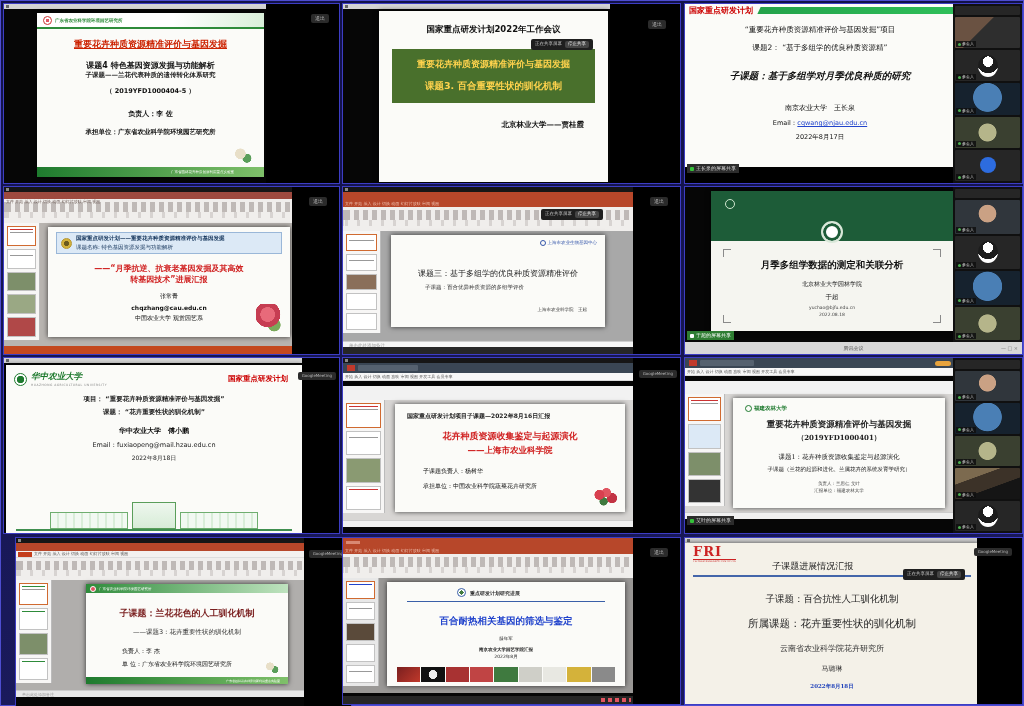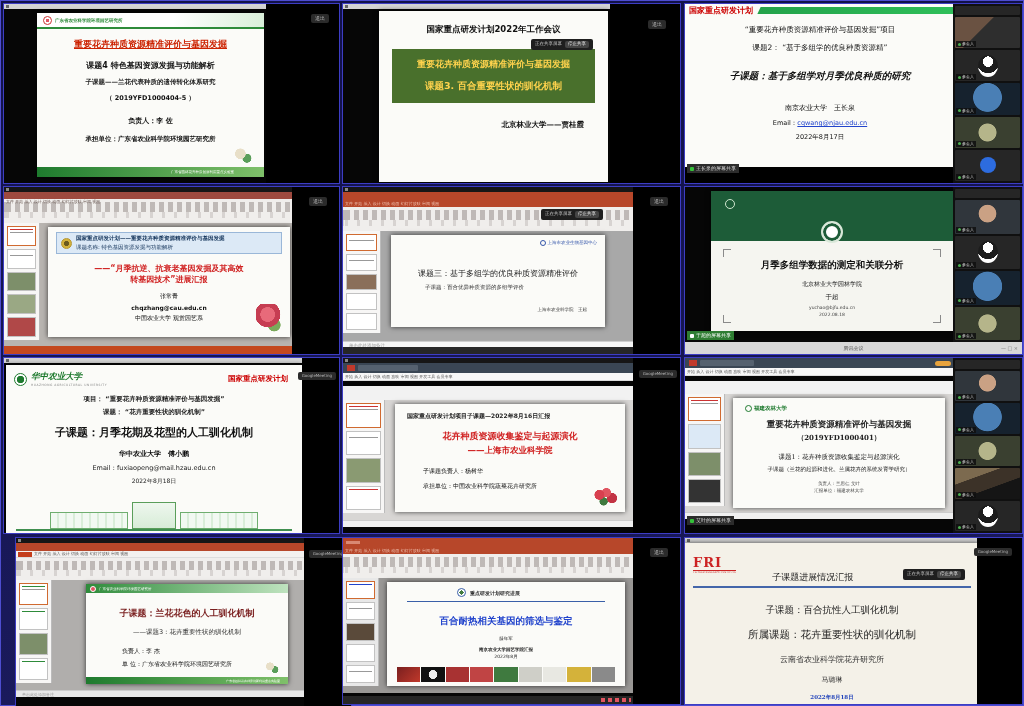--- a/index.html
+++ b/index.html
@@ -62,21 +62,21 @@
         <span class="dot"></span>
         <span class="ctl">— □ ×</span>
       </div>
     <div class="slide" style="left:33px;top:9px;width:227px;height:164px">
       <div style="height:16px;border-bottom:2px solid #2e8b3a;display:flex;align-items:center;gap:3px;padding:0 6px;background:linear-gradient(90deg,#fff 60%,#d9efd9)">
         <span style="width:9px;height:9px;border:1px solid #c33;border-radius:50%;background:radial-gradient(circle,#e05561 0 35%,#fff 40%)"></span>
         <span style="font-size:4.5px;color:#2e8b3a;font-weight:bold">广东省农业科学院环境园艺研究所</span>
       </div>
       <div class="ct" style="margin-top:9px;font-size:9px;font-weight:bold;color:#cc2200;text-decoration:underline">重要花卉种质资源精准评价与基因发掘</div>
       <div class="ct" style="margin-top:9px;font-size:8px;font-weight:bold;color:#111">课题4  特色基因资源发掘与功能解析</div>
-      <div class="ct" style="margin-top:7px;font-size:6.5px;font-weight:bold;color:#222">子课题——兰花代表种质的遗传转化体系研究</div>
+      <div class="ct" style="font-size:6.5px;font-weight:bold;color:#222">子课题——兰花代表种质的遗传转化体系研究</div>
       <div class="ct" style="margin-top:7px;font-size:6.5px;font-weight:bold;color:#111">（ 2019YFD1000404-5 ）</div>
       <div class="ct" style="margin-top:13px;font-size:7px;font-weight:bold;color:#111">负责人：李 佐</div>
       <div class="ct" style="margin-top:9px;font-size:6.5px;font-weight:bold;color:#111">承担单位：广东省农业科学院环境园艺研究所</div>
       <div class="blob-orchid" style="right:8px;bottom:10px;width:26px;height:22px"></div>
       <div style="position:absolute;left:0;right:0;bottom:0;height:10px;background:linear-gradient(90deg,#1e7a2e,#7fc06a);display:flex;align-items:center;justify-content:flex-end;padding-right:30px">
         <span style="font-size:3.5px;color:#fff">广东省园林花卉种质创新利用重点实验室</span>
       </div>
     </div>
     <div class="bp" style="width:76px;left:262px"></div>
     <div class="chip" style="top:10px;right:10px">退出</div>
@@ -300,21 +300,20 @@
       <div style="display:flex;align-items:center;padding:6px 8px 0">
         <span style="width:13px;height:13px;border-radius:50%;border:1px solid #1e7a2e;background:radial-gradient(circle,#1e7a2e 0 45%,#fff 50%);flex:none"></span>
         <span style="margin-left:4px">
           <span style="display:block;font-size:8.5px;font-weight:bold;color:#1e7a2e;font-style:italic">华中农业大学</span>
           <span style="display:block;font-size:3px;color:#888;letter-spacing:.5px">HUAZHONG AGRICULTURAL UNIVERSITY</span>
         </span>
         <span style="margin-left:auto;font-size:7.5px;font-weight:bold;color:#cc0000;padding-right:6px">国家重点研发计划</span>
       </div>
       <div class="ct" style="margin-top:8px;font-size:6.5px;font-weight:bold;color:#222">项目： “重要花卉种质资源精准评价与基因发掘”</div>
       <div class="ct" style="margin-top:4px;font-size:6.5px;font-weight:bold;color:#222">课题： “花卉重要性状的驯化机制”</div>
-      <div class="ct" style="margin-top:8px;font-size:11px;font-weight:bold;color:#111">子课题：月季花期及花型的人工驯化机制</div>
       <div class="ct" style="margin-top:9px;font-size:7px;font-weight:bold;color:#111">华中农业大学　傅小鹏</div>
       <div class="ct" style="margin-top:5px;font-size:6.5px;color:#222">Email：fuxiaopeng@mail.hzau.edu.cn</div>
       <div class="ct" style="margin-top:4px;font-size:6px;color:#222">2022年8月18日</div>
       <div style="position:absolute;left:10px;right:10px;bottom:2px;height:32px;display:flex;align-items:flex-end;justify-content:center;gap:4px;border-bottom:2px solid #3f8f4f">
         <i style="width:78px;height:17px;border:1px solid #6fae6f;background:repeating-linear-gradient(90deg,#f2f9f2 0 6px,#d9edd9 6px 8px)"></i>
         <i style="width:44px;height:27px;border:1px solid #5a9e5a;background:linear-gradient(#eef7ee,#d7ecd7)"></i>
         <i style="width:78px;height:17px;border:1px solid #6fae6f;background:repeating-linear-gradient(90deg,#f2f9f2 0 6px,#d9edd9 6px 8px)"></i>
       </div>
     </div>
     <div class="bp" style="width:37px"></div>
@@ -527,21 +526,21 @@
     <div class="bp" style="width:47px"></div>
     <div class="chip" style="top:10px;right:12px">退出</div>
   </div>
 
   <div class="cell" style="left:683px;top:536px;width:339px;height:168px">
     <div class="wbar">
         <span class="dot"></span>
         <span class="ctl">— □ ×</span>
       </div>
     <div class="slide serif" style="left:0;top:5px;width:294px;height:161px;background:#f4f1e8">
-      <div style="display:flex;align-items:flex-start;padding:12px 8px 0">
+      <div style="display:flex;align-items:flex-start;padding:1px 8px 0">
         <span>
           <span style="display:block;font-size:13px;font-weight:bold;color:#cc2222;letter-spacing:1px">FRI</span>
           <span style="display:block;font-size:2.5px;color:#cc2222;border-top:1px solid #cc2222">FLOWER RESEARCH INSTITUTE</span>
         </span>
         <span style="font-size:9px;color:#222;margin:16px 0 0 36px">子课题进展情况汇报</span>
       </div>
       <div style="margin:2px 8px 0;border-bottom:2px solid #4466aa"></div>
       <div class="toast" style="top:26px;right:14px">
         <span>正在共享屏幕</span>
         <span class="stop">停止共享</span>

